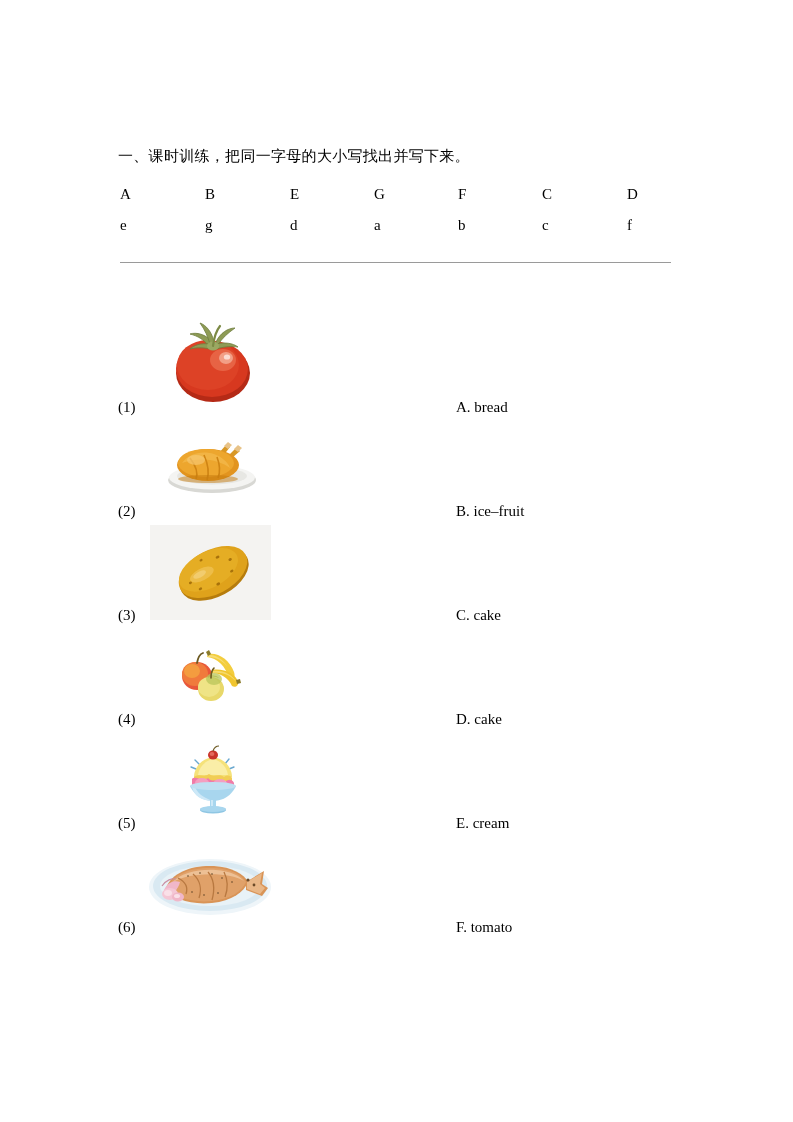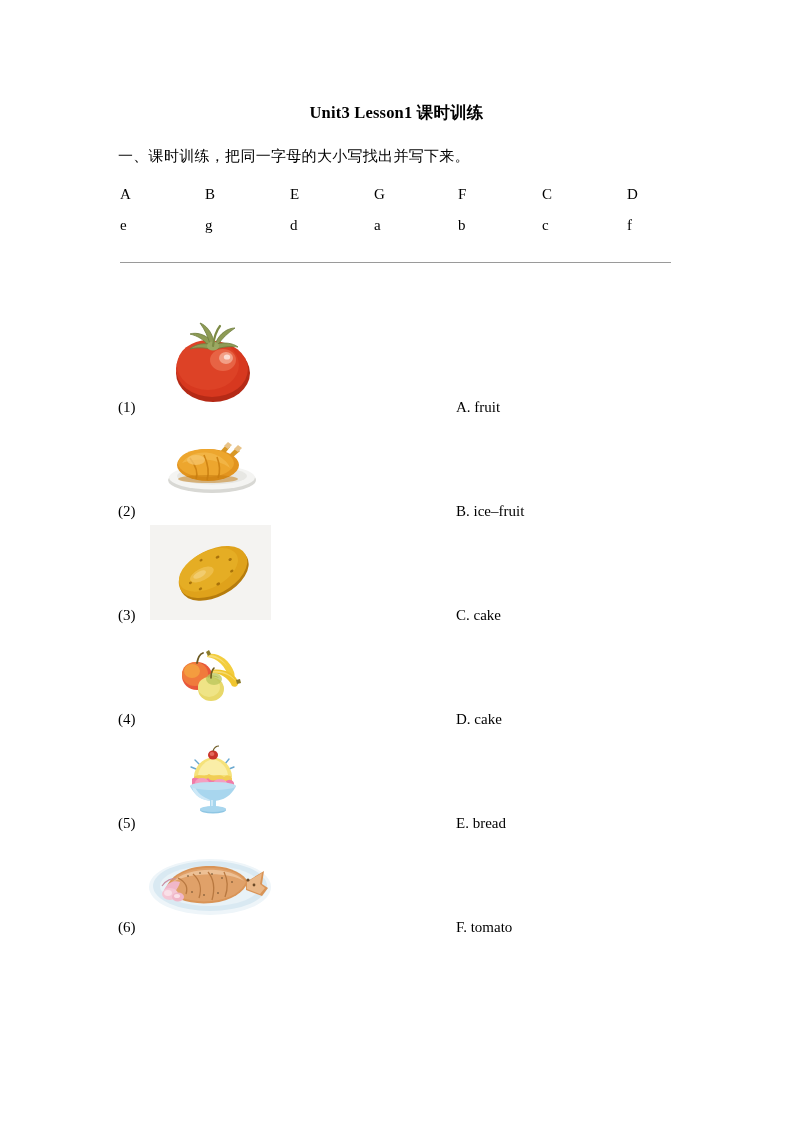--- a/index.html
+++ b/index.html
@@ -98,21 +98,20 @@
     width: 121px;
     height: 95px;
     background: #f4f3f1;
   }
 </style>
 </head>
 <body>
 
 <div class="page">
 
-  <div class="doc-title">Unit3 Lesson1 课时训练</div>
 
   <div class="section-heading" id="sec1">一、课时训练，把同一字母的大小写找出并写下来。</div>
 
   <div class="letter-row" id="row-upper">
     <span class="letter-cell" style="left:120px;">A</span>
     <span class="letter-cell" style="left:205px;">B</span>
     <span class="letter-cell" style="left:290px;">E</span>
     <span class="letter-cell" style="left:374px;">G</span>
     <span class="letter-cell" style="left:458px;">F</span>
     <span class="letter-cell" style="left:542px;">C</span>
@@ -268,20 +267,20 @@
           <circle cx="74" cy="26" r="0.8"></circle>
         <circle cx="84" cy="30" r="0.8"></circle>
           <circle cx="56" cy="43" r="0.8"></circle>
         <circle cx="44" cy="40" r="0.8"></circle>
           <circle cx="70" cy="41" r="0.8"></circle>
       </g>
     </svg>
   </div>
   <div class="item-number" style="top:919px;">(6)</div>
 
-  <div class="word-option" style="top:399px;">A. fruit</div>
+  <div class="word-option" style="top:399px;">A. bread</div>
   <div class="word-option" style="top:503px;">B. ice–fruit</div>
   <div class="word-option" style="top:607px;">C. cake</div>
   <div class="word-option" style="top:711px;">D. cake</div>
-  <div class="word-option" style="top:815px;">E. bread</div>
+  <div class="word-option" style="top:815px;">E. cream</div>
   <div class="word-option" style="top:919px;">F. tomato</div>
 
 </div>
 
 </body></html>

